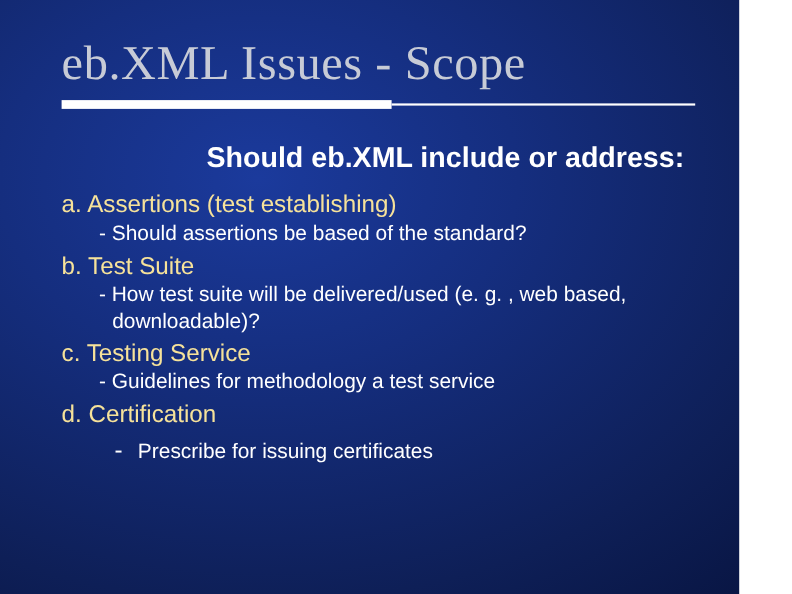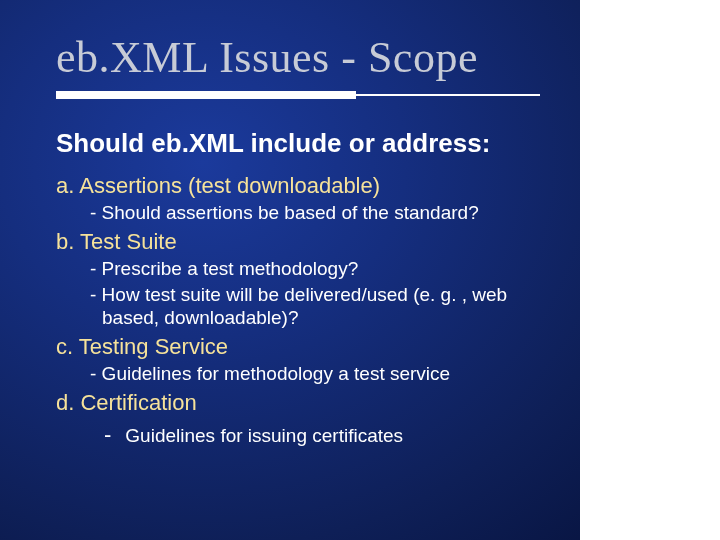--- a/index.html
+++ b/index.html
@@ -4,21 +4,21 @@
 <style>
   html, body {
     margin: 0;
     padding: 0;
     width: 720px;
     height: 540px;
     overflow: hidden;
     font-family: Arial, Helvetica, sans-serif;
   }
   .slide {
-    width: 580px;
+    width: 672px;
     height: 540px;
     background: radial-gradient(ellipse 140% 130% at 35% 30%,
                 #1b3a9c 0%,
                 #152e7f 25%,
                 #0e1f57 55%,
                 #06113a 80%,
                 #020822 100%);
     position: relative;
     color: #ffffff;
     box-sizing: border-box;
@@ -57,20 +57,21 @@
     position: absolute;
     top: 128px;
     left: 56px;
     right: 50px;
   }
   .heading {
     font-size: 26px;
     font-weight: bold;
     color: #ffffff;
     margin: 0 0 14px 0;
+    text-align: right;
   }
   .item {
     font-size: 22px;
     color: #f6e29a;
     margin: 4px 0 2px 0;
   }
   .sub {
     font-size: 19px;
     color: #ffffff;
     margin: 2px 0 2px 34px;
@@ -99,29 +100,28 @@
     <h1 class="title">eb.XML Issues - Scope</h1>
     <div class="rule">
       <div class="thick"></div>
       <div class="thin"></div>
     </div>
   </div>
 
   <div class="body">
     <div class="heading">Should eb.XML include or address:</div>
 
-    <div class="item">a. Assertions (test downloadable)</div>
+    <div class="item">a. Assertions (test establishing)</div>
     <div class="sub">- Should assertions be based of the standard?</div>
 
     <div class="item">b. Test Suite</div>
-    <div class="sub">- Prescribe a test methodology?</div>
     <div class="sub">- How test suite will be delivered/used (e. g. , web based, downloadable)?</div>
 
     <div class="item">c. Testing Service</div>
     <div class="sub">- Guidelines for methodology a test service</div>
 
     <div class="item">d. Certification</div>
     <div class="sub-d">
-      <span class="dash">-</span><span>Guidelines for issuing certificates</span>
+      <span class="dash">-</span><span>Prescribe for issuing certificates</span>
     </div>
   </div>
 
 </div>
 
 </body></html>

